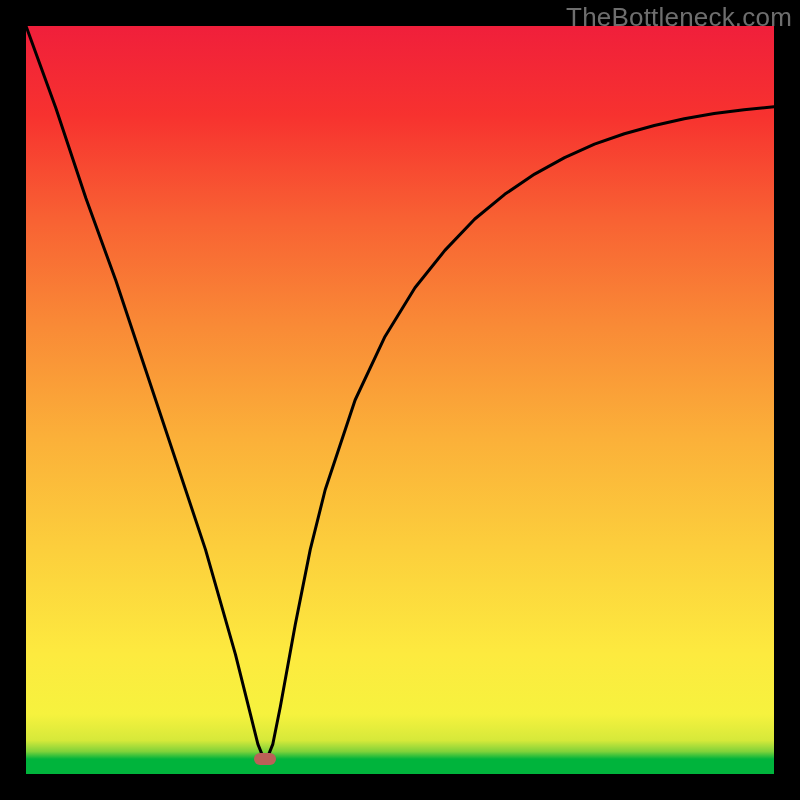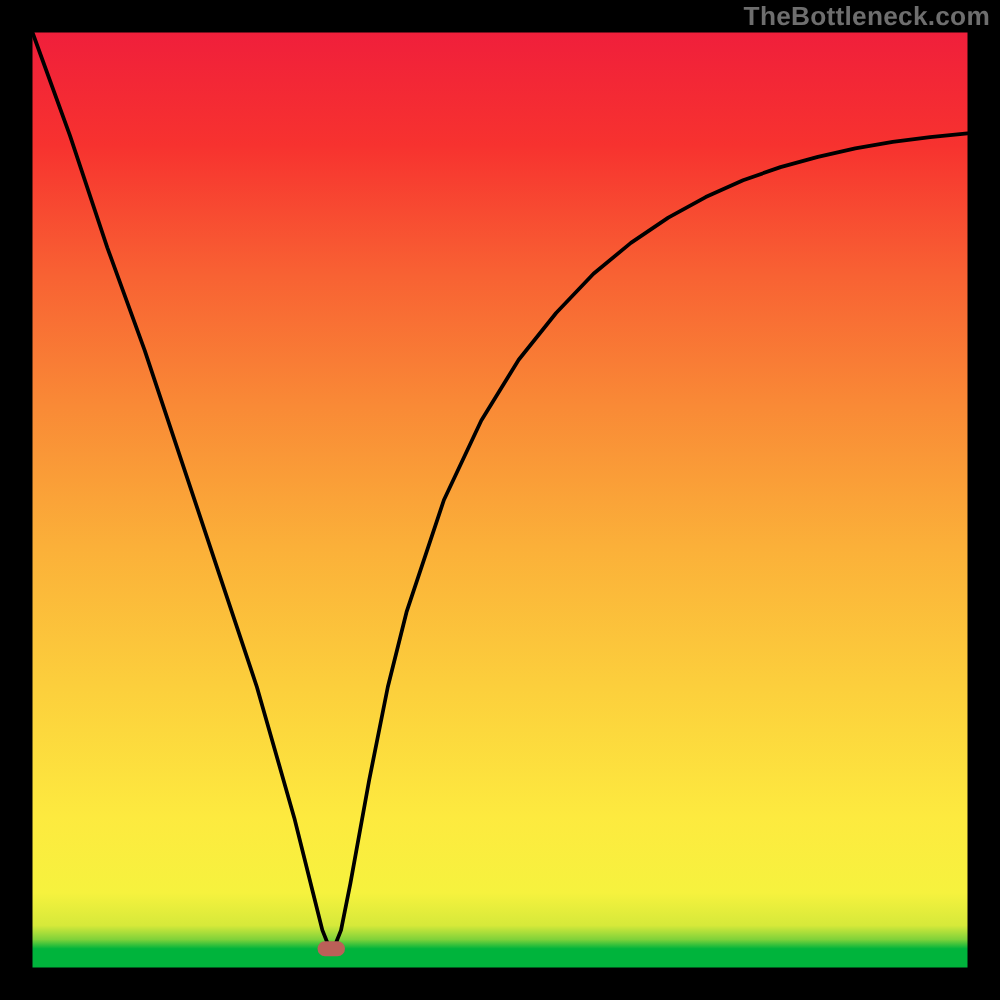--- a/index.html
+++ b/index.html
@@ -17,23 +17,23 @@
     top: 0;
     width: 800px;
     height: 800px;
     background: #000;
   }
   .watermark {
     position: absolute;
     top: 2px;
     right: 8px;
     color: #6e6e6e;
-    font-size: 21px;
+    font-size: 26px;
     letter-spacing: 0.2px;
-    font-weight: 700;
+    font-weight: 400;
     user-select: none;
   }
   .plot-outer {
     position: absolute;
     left: 26px;
     top: 26px;
     width: 748px;
     height: 748px;
     background: #000;
   }

